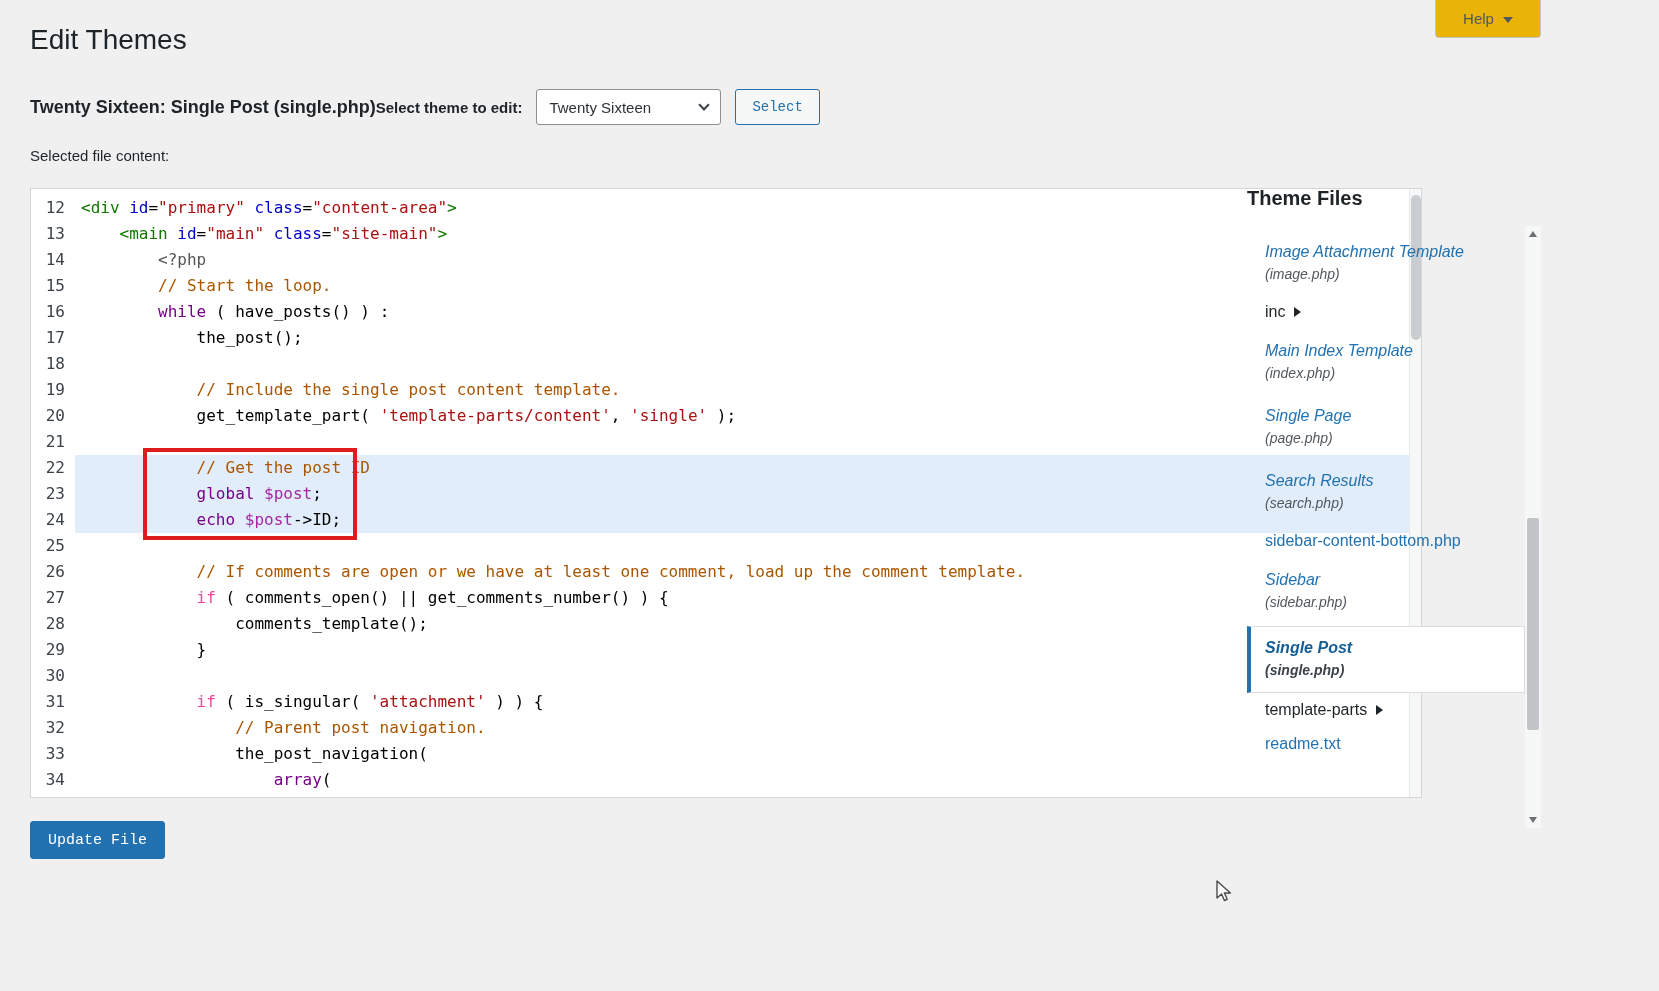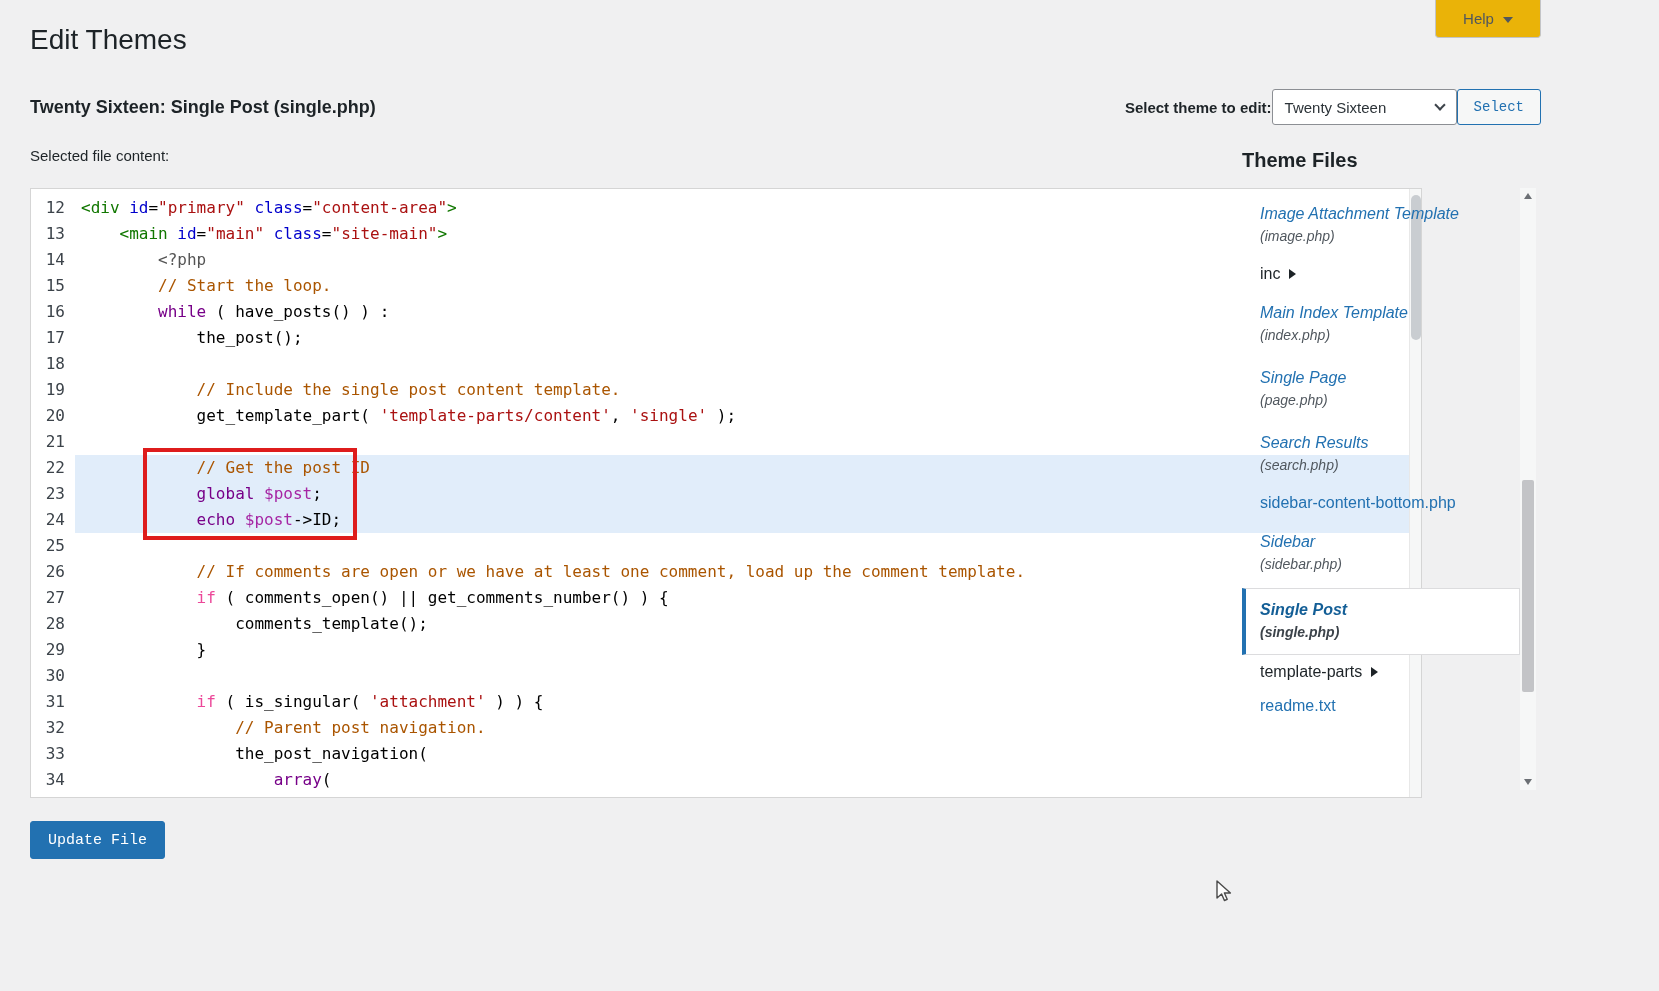--- a/index.html
+++ b/index.html
@@ -10,37 +10,37 @@
   
   .help-tab { position:absolute; top:0; right:118px; width:106px; height:38px; background:#eab308;
     border:1px solid #c3c4c7; border-top:none; border-radius:0 0 4px 4px; display:flex;
     align-items:center; justify-content:center; gap:9px; color:#50575e; font-size:15px; cursor:pointer; }
   .help-caret { width:0; height:0; border-left:5px solid transparent; border-right:5px solid transparent;
     border-top:6px solid #50575e; margin-top:2px; }
 
   .content { padding:22px 118px 0 30px; }
   .page-title { font-size:28px; font-weight:400; color:#1d2327; line-height:36px; }
 
-  .subhead-row { display:flex; align-items:center; justify-content:space-between; margin-top:30px; height:38px; }
+  .subhead-row { display:flex; align-items:center; margin-top:30px; height:38px; }
   .file-title { font-size:18px; font-weight:700; }
-  .theme-select-row { display:flex; align-items:center; }
+  .theme-select-row { display:flex; align-items:center; gap:14px; }
   .theme-select-label { font-size:15px; font-weight:600; }
   .select-box { height:36px; background:#fff; border:1px solid #8c8f94; border-radius:3px;
     display:flex; align-items:center; justify-content:space-between; padding:0 12px; font-size:15px;
     color:#2c3338; cursor:pointer; }
   .select-theme { width:185px; }
   .chevron { width:8px; height:8px; border-right:2px solid #3c434a; border-bottom:2px solid #3c434a;
     transform:rotate(45deg); margin-top:-4px; flex-shrink:0; }
   .btn { height:36px; padding:0 16px; border-radius:3px; font-size:14px; cursor:pointer;
     font-family:Liberation Mono, monospace; }
   .btn-secondary { background:#f6f7f7; border:1px solid #2271b1; color:#2271b1; }
   .btn-disabled { background:#f6f7f7; border:1px solid #dcdcde; color:#a7aaad; cursor:default; }
   .btn-primary { background:#2271b1; border:1px solid #2271b1; color:#fff; font-size:15px; }
 
-  .main-row { display:flex; margin-top:20px; }
+  .main-row { display:flex; gap:5px; margin-top:20px;align-items:center; }
   .left-col { width:1212px; }
   .file-label { font-size:15px; line-height:20px; margin-bottom:22px; }
 
   
   .editor { position:relative; width:1392px; height:610px; background:#fff; border:1px solid #d5d5d5;
     display:flex; font-family:"DejaVu Sans Mono", monospace; font-size:16px; line-height:26px; overflow:hidden; }
   .gutter { width:44px; padding:6px 10px 0 0; text-align:right; color:#3c434a; flex-shrink:0; overflow:hidden; }
   .gutter .ln { height:26px; }
   .code-area { position:relative; flex:1; padding:6px 0 0 6px; overflow:hidden; white-space:pre; }
   .code-line { height:26px; white-space:pre; }

